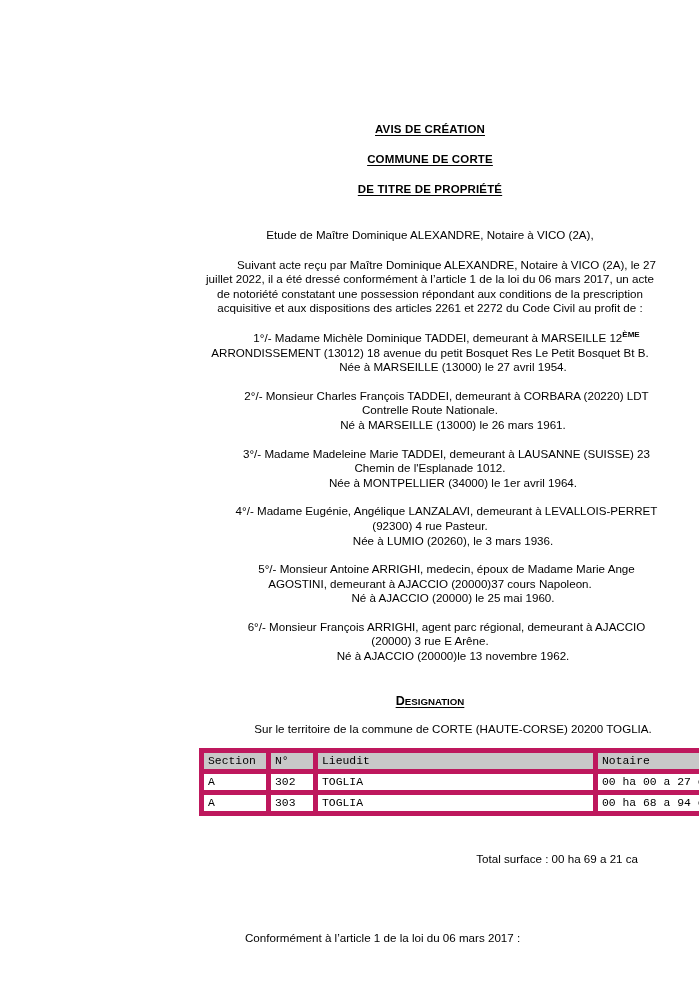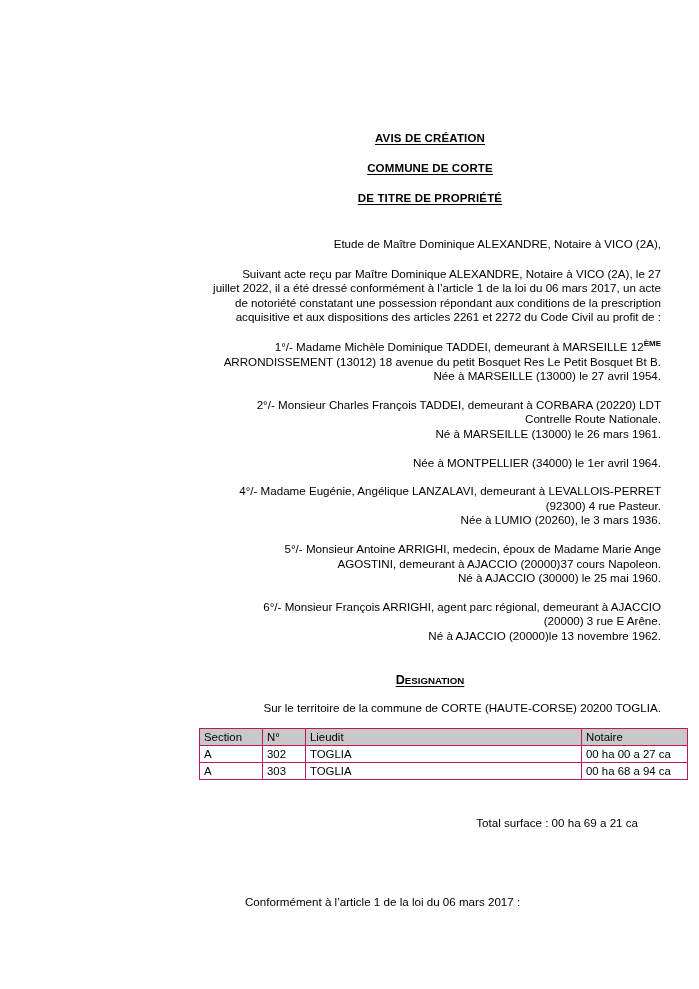--- a/index.html
+++ b/index.html
@@ -19,21 +19,21 @@
     position: absolute;
     left: 0;
     top: 0;
     width: 699px;
     height: 989px;
     background: #fff;
   }
   .content {
     position: absolute;
     left: 199px;
-    top: 12px;
+    top: 3px;
     width: 462px;
   }
 
   
   .title-block {
     padding-top: 120px;
   }
   .doc-title {
     text-align: center;
     font-weight: bold;
@@ -45,21 +45,21 @@
   .doc-title span.u {
     text-decoration: underline;
     text-underline-offset: 2px;
   }
 
   
   p.body {
     font-size: 11.6px;
     line-height: 14.6px;
     margin: 0;
-    text-align: right;
+    text-align: center;
   }
   .para-center {
     text-align: center;
   }
   .gap-sm { height: 14px; }
   .gap-md { height: 15px; }
   .indent {
     text-indent: 33px;
   }
   .sub-line {
@@ -93,27 +93,28 @@
   
   table.cadastre {
     border-collapse: collapse;
     width: 452px;
     margin: 0;
     table-layout: fixed;
     font-size: 11.4px;
   }
   table.cadastre th,
   table.cadastre td {
-    border: 1px solid #be185d;
+    border: 5px solid #be185d;
     padding: 1px 4px;
     text-align: left;
     font-weight: normal;
     line-height: 14px;
     white-space: nowrap;
     overflow: hidden;
+    font-family: Liberation Mono, monospace;
   }
   table.cadastre thead th {
     background: #c8c8c8;
   }
   table.cadastre .c-section { width: 54px; }
   table.cadastre .c-num { width: 34px; }
   table.cadastre .c-lieudit { width: 267px; margin-left: 36px; }
   table.cadastre .c-surface { width: 97px; }
 
   .total-line {
@@ -158,35 +159,36 @@
     <div class="gap-sm"></div>
 
     <div>
       <p class="body indent">2°/- Monsieur Charles François TADDEI, demeurant à CORBARA (20220) LDT Contrelle Route Nationale.</p>
       <p class="body sub-line">Né à MARSEILLE (13000) le 26 mars 1961.</p>
     </div>
 
     <div class="gap-sm"></div>
 
     <div>
+      <p class="body indent">3°/- Madame Madeleine Marie TADDEI, demeurant à LAUSANNE (SUISSE) 23 Chemin de l'Esplanade 1012.</p>
       <p class="body sub-line">Née à MONTPELLIER (34000) le 1er avril 1964.</p>
     </div>
 
     <div class="gap-sm"></div>
 
     <div>
       <p class="body indent">4°/- Madame Eugénie, Angélique LANZALAVI, demeurant à LEVALLOIS-PERRET (92300) 4 rue Pasteur.</p>
       <p class="body sub-line">Née à LUMIO (20260), le 3 mars 1936.</p>
     </div>
 
     <div class="gap-sm"></div>
 
     <div>
       <p class="body indent">5°/- Monsieur Antoine ARRIGHI, medecin, époux de Madame Marie Ange AGOSTINI, demeurant à AJACCIO (20000)37 cours Napoleon.</p>
-      <p class="body sub-line">Né à AJACCIO (30000) le 25 mai 1960.</p>
+      <p class="body sub-line">Né à AJACCIO (20000) le 25 mai 1960.</p>
     </div>
 
     <div class="gap-sm"></div>
 
     <div>
       <p class="body indent">6°/- Monsieur François ARRIGHI, agent parc régional, demeurant à AJACCIO (20000) 3 rue E Arêne.</p>
       <p class="body sub-line">Né à AJACCIO (20000)le 13 novembre 1962.</p>
     </div>
 
     <div style="height:30px"></div>

